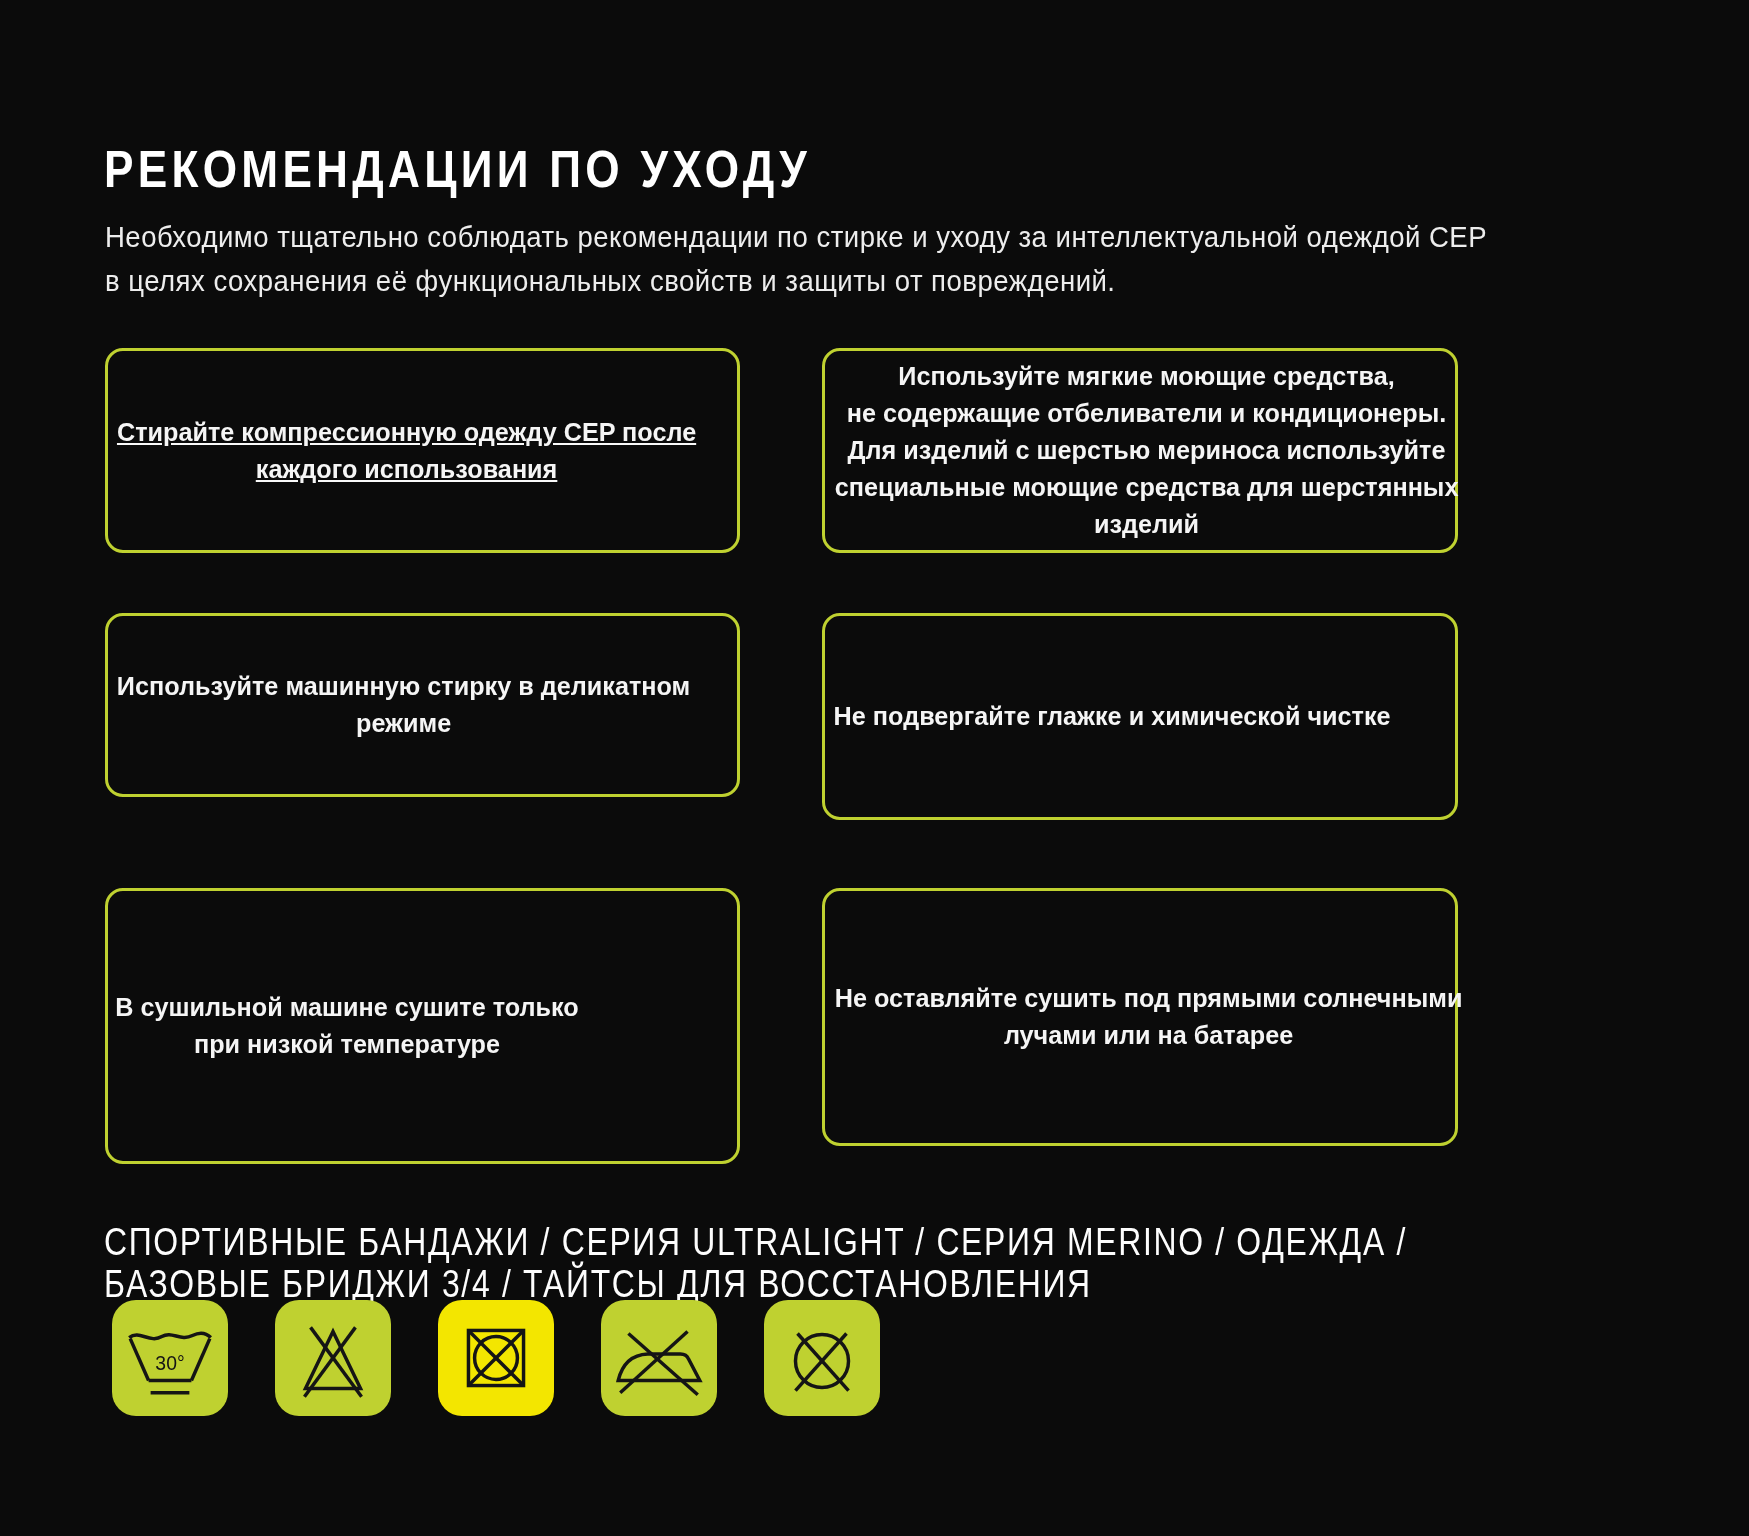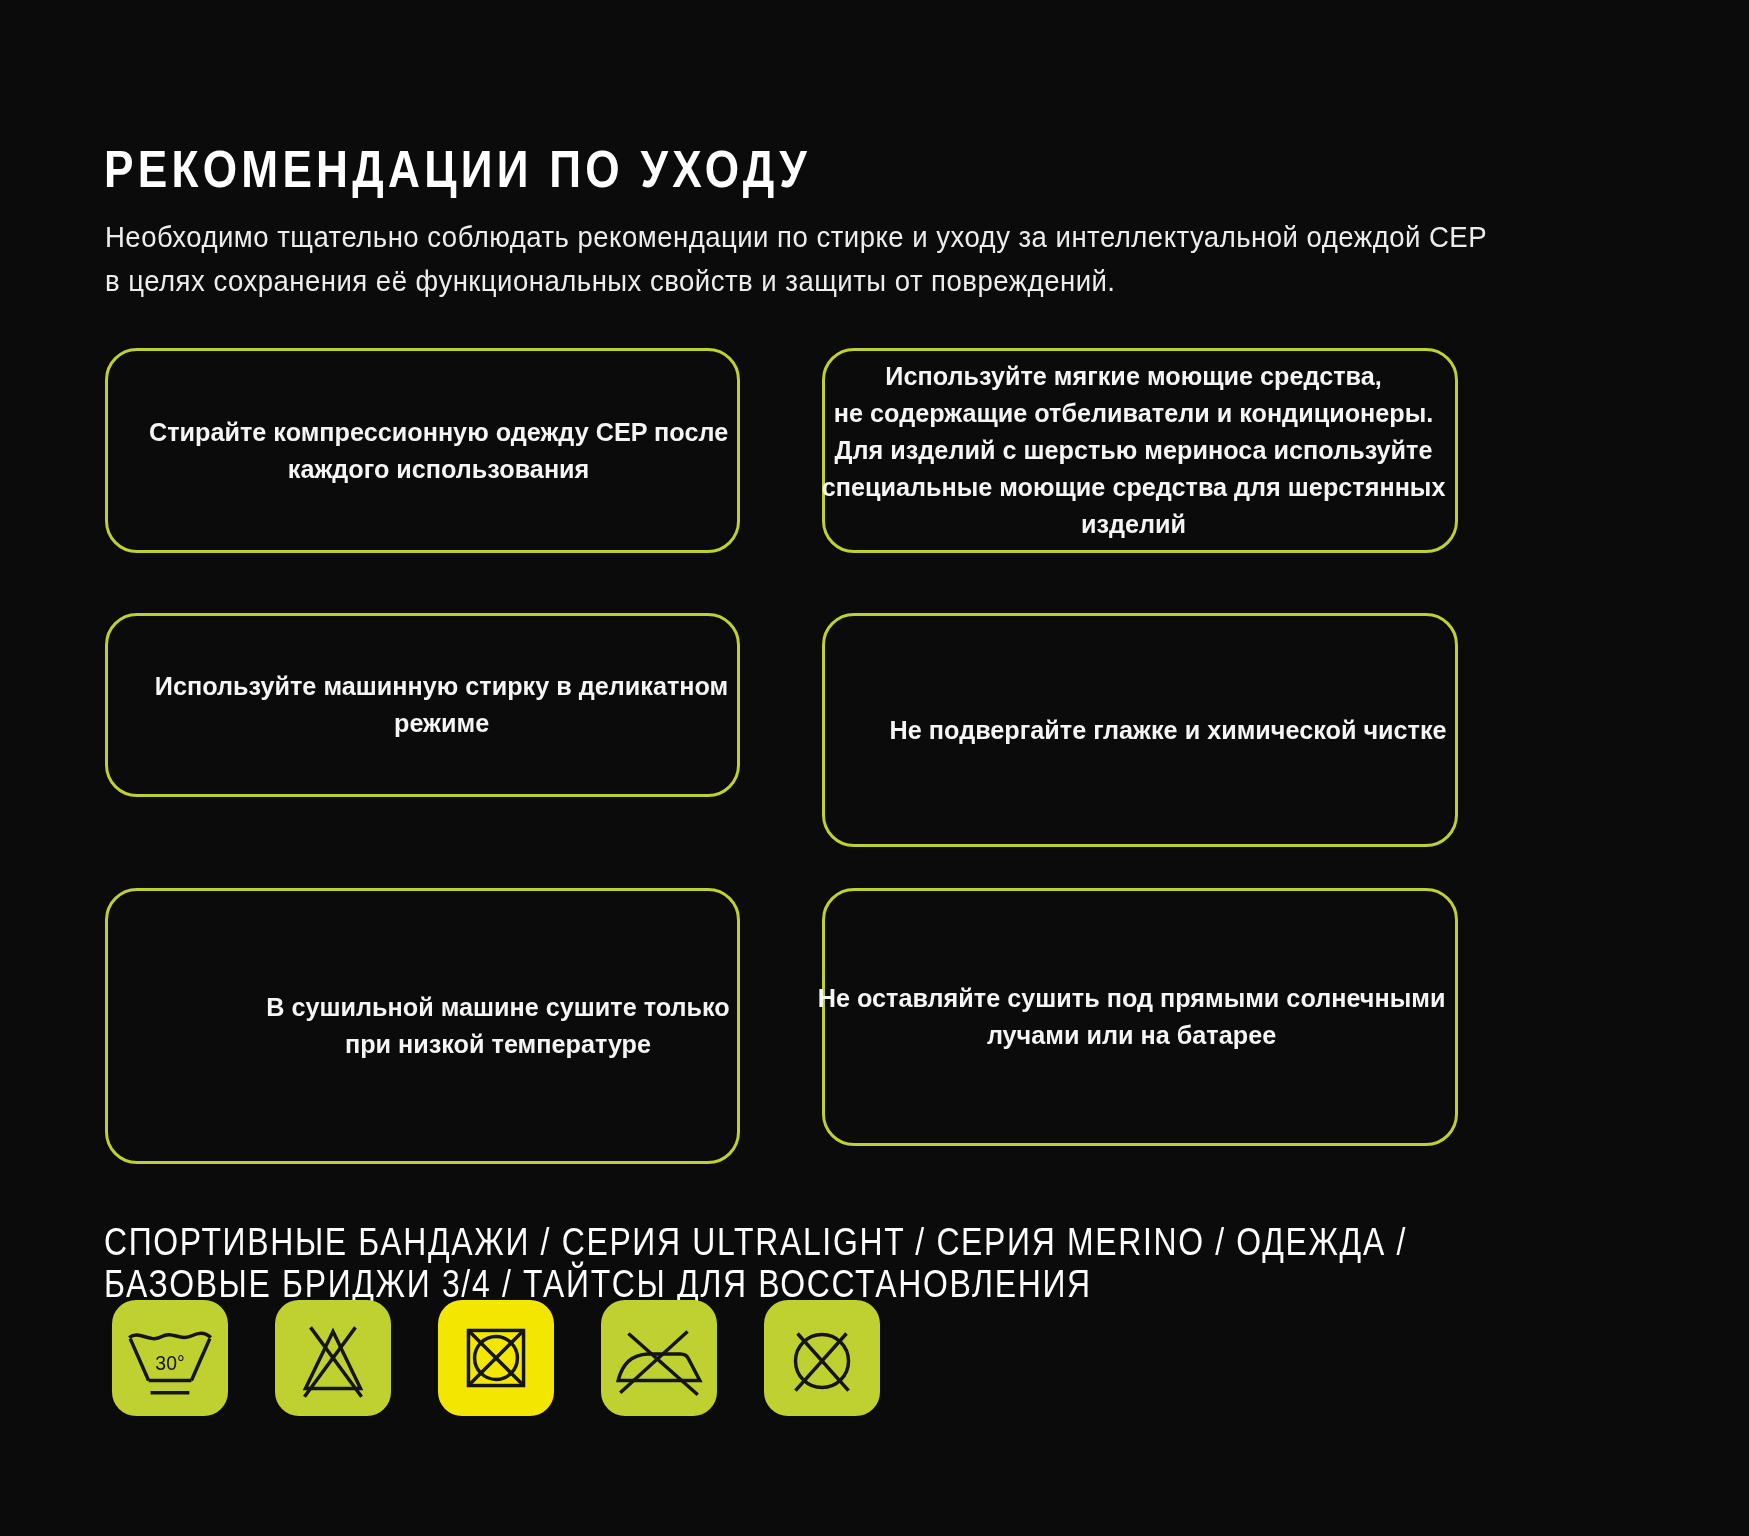--- a/index.html
+++ b/index.html
@@ -19,35 +19,35 @@
   }
   .intro {
     position:absolute; left:105px; top:186px;
     font-size:29px; line-height:44px; letter-spacing:.5px;
     transform:scaleX(.95); transform-origin:left top;
     white-space:pre; color:#ededed;
   }
   .card {
     position:absolute;
     border:3px solid var(--lime, #bfd130);
-    border-radius:32px;
+    border-radius:18px;
     background:var(--bg, #0b0b0b);
-    display:flex; align-items:center; justify-content:flex-end;
+    display:flex; align-items:center; justify-content:flex-start;
     box-sizing:border-box;
   }
   .card-text {
     font-weight:bold; font-size:26px; line-height:37px;
     text-align:center; white-space:pre;
     transform:scaleX(.97);
     color:#f5f5f5;
   }
-  .card1 { left:105px; top:348px;  width:635px; height:205px; }
+  .card1 { left:105px; top:348px;  width:635px; height:205px;text-decoration:underline; }
   .card2 { left:822px; top:348px;  width:636px; height:205px; }
   .card3 { left:105px; top:613px;  width:635px; height:184px; }
-  .card4 { left:822px; top:613px;  width:636px; height:234px; }
+  .card4 { left:822px; top:613px;  width:636px; height:207px; }
   .card5 { left:105px; top:888px;  width:635px; height:276px; }
   .card6 { left:822px; top:888px;  width:636px; height:258px; }
   .categories {
     position:absolute; left:104px; top:1183px;
     font-size:38px; line-height:42px; letter-spacing:2px;
     transform:scaleX(.84); transform-origin:left top;
     white-space:pre; color:#fdfdfd; font-weight:normal;
   }
   .symbols-row {
     position:absolute; left:112px; top:1300px;

